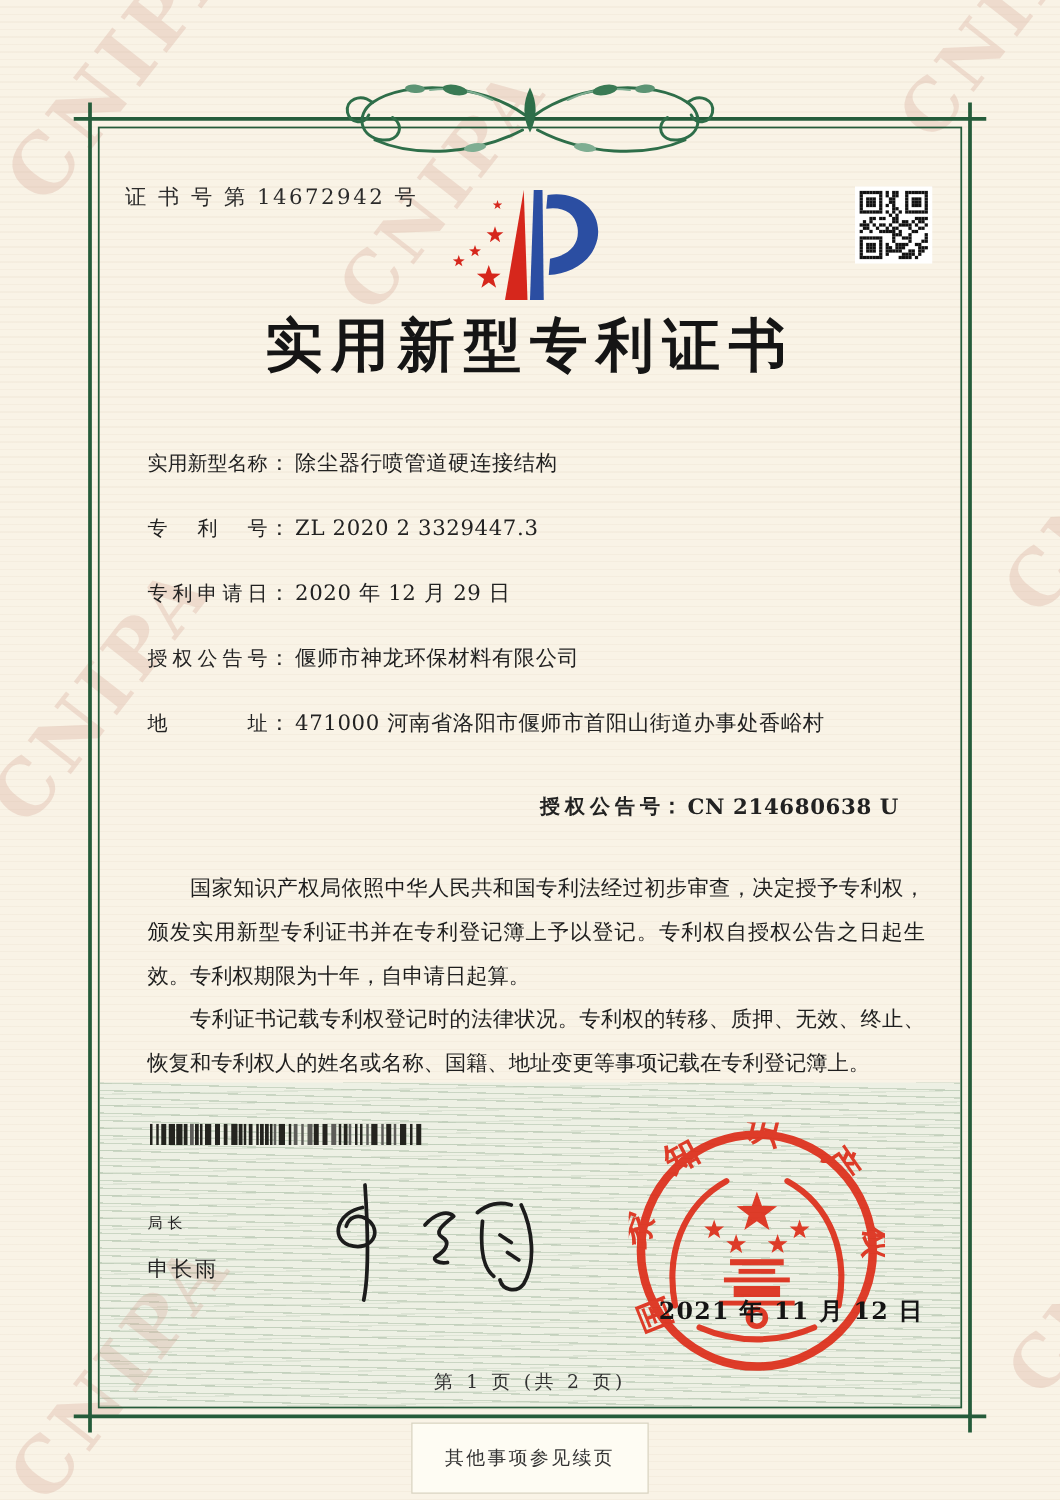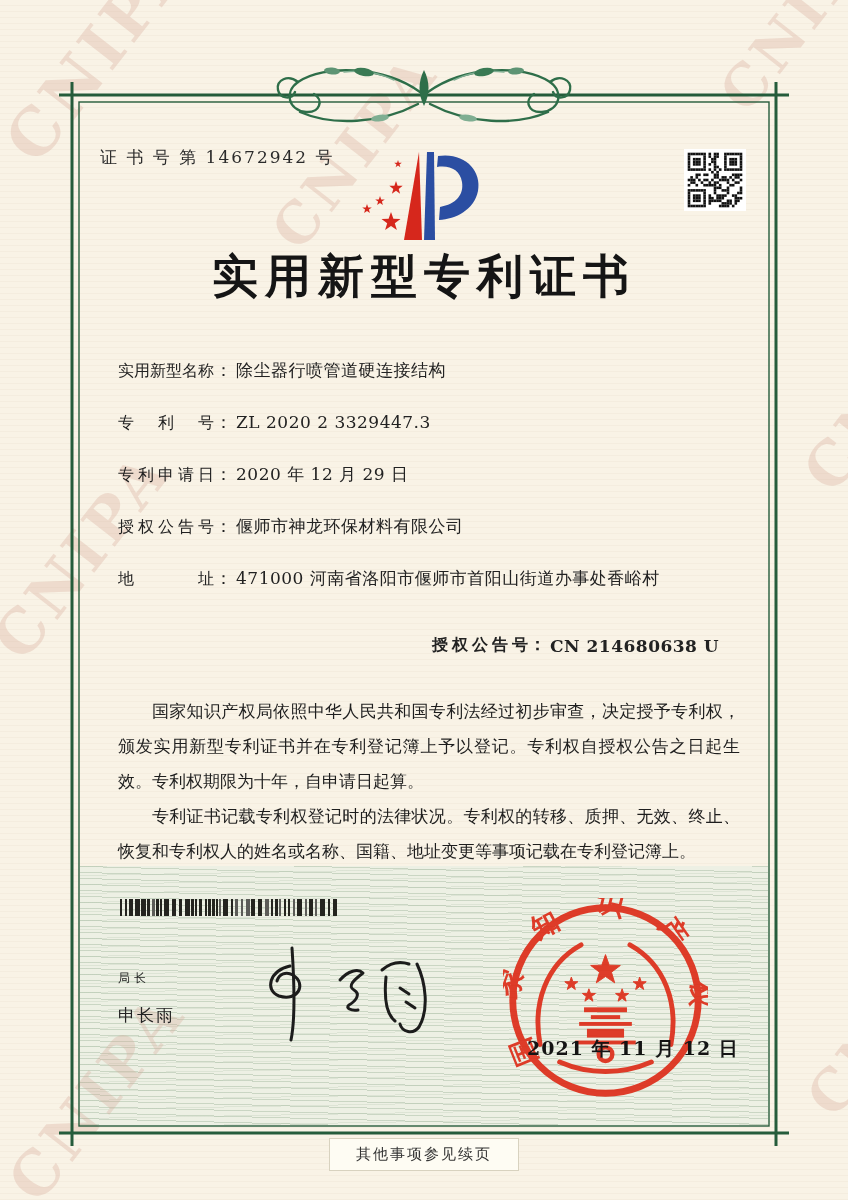--- a/index.html
+++ b/index.html
@@ -37,21 +37,21 @@
   .paras p{margin:0;font-size:17px;line-height:35px;text-indent:2em;text-align:justify;color:#1e1e1e;}
   .barcode{position:absolute;left:120px;top:899px;z-index:3;}
   .dir-title{position:absolute;left:118px;top:970px;font-size:12px;letter-spacing:4px;z-index:3;}
   .dir-name{position:absolute;left:118px;top:1004px;font-size:17px;letter-spacing:2px;z-index:3;}
   .signature{position:absolute;left:250px;top:940px;z-index:3;}
   .seal{position:absolute;left:503px;top:898px;z-index:4;opacity:.93;}
   .sealdate{position:absolute;left:527px;top:1036px;font-size:19px;font-weight:600;letter-spacing:1px;
             color:#141414;z-index:5;white-space:nowrap;}
   .pageinfo{position:absolute;left:0;right:0;top:1096px;text-align:center;font-size:15px;
             letter-spacing:3px;color:#333;z-index:3;}
-  .contbox{position:absolute;left:50%;transform:translateX(-50%);top:1138px;padding:6px 26px;
+  .contbox{position:absolute;left:50%;transform:translateX(-50%);top:1138px;padding:18px 26px;
            background:#fefcf3;border:1px solid #d8d2bf;font-size:15px;letter-spacing:2px;color:#333;z-index:3;}
 </style>
 </head>
 <body>
 
 <div class="page">
 
   <div class="greenzone"></div>
 
   <div id="watermarks">
@@ -442,16 +442,17 @@
     <polygon points="105.0,58.0 108.8,68.8 120.2,69.1 111.1,76.0 114.4,86.9 105.0,80.4 95.6,86.9 98.9,76.0 89.8,69.1 101.2,68.8" fill="#dd2f1b"></polygon>
         <polygon points="70.0,81.0 71.6,85.7 76.7,85.8 72.7,88.9 74.1,93.7 70.0,90.8 65.9,93.7 67.3,88.9 63.3,85.8 68.4,85.7" fill="#dd2f1b"></polygon>
         <polygon points="88.0,93.0 89.6,97.7 94.7,97.8 90.7,100.9 92.1,105.7 88.0,102.8 83.9,105.7 85.3,100.9 81.3,97.8 86.4,97.7" fill="#dd2f1b"></polygon>
         <polygon points="122.0,93.0 123.6,97.7 128.7,97.8 124.7,100.9 126.1,105.7 122.0,102.8 117.9,105.7 119.3,100.9 115.3,97.8 120.4,97.7" fill="#dd2f1b"></polygon>
         <polygon points="140.0,81.0 141.6,85.7 146.7,85.8 142.7,88.9 144.1,93.7 140.0,90.8 135.9,93.7 137.3,88.9 133.3,85.8 138.4,85.7" fill="#dd2f1b"></polygon>
       </g>
   </svg>
 
   <div class="sealdate">2021 年 11 月 12 日</div>
 
+  <div class="pageinfo">第 1 页 (共 2 页)</div>
 
   <div class="contbox">其他事项参见续页</div>
 
 </div>
 
 </body></html>

